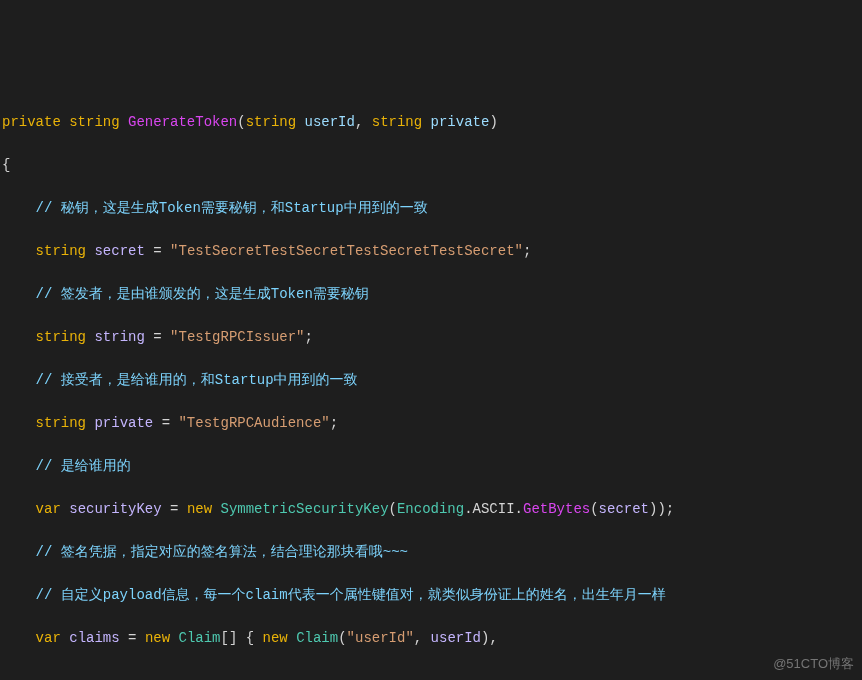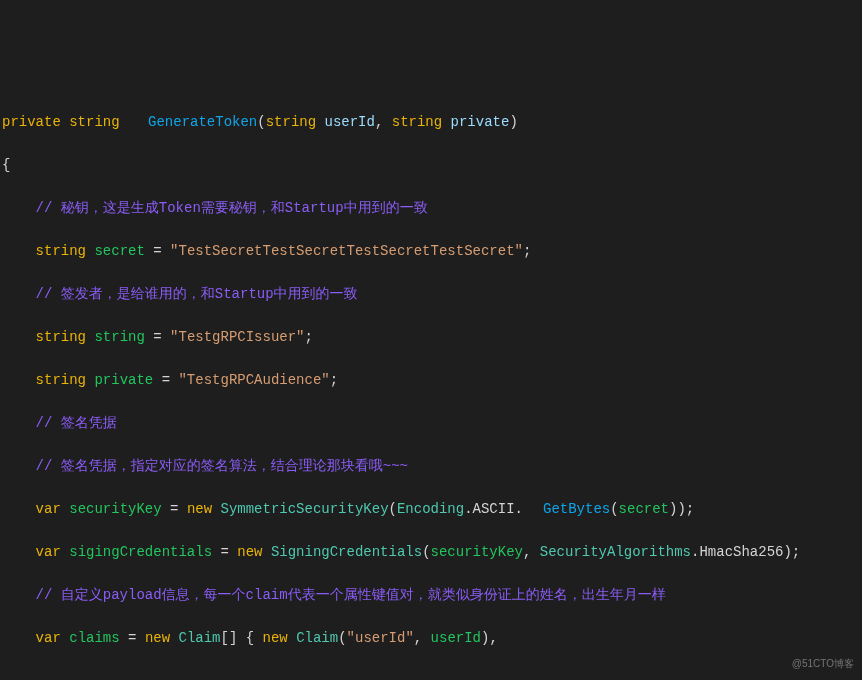--- a/index.html
+++ b/index.html
@@ -14,53 +14,53 @@
       width: 862px;
       height: 680px;
       padding-top: 4px;
       position: relative;
     }
     .code-container {
       padding-left: 2px;
     }
     .line { display: block; height: 21.5px; }
     .kw { color: #eab308; }
-    .method { color: #0ea5e9; margin-left: 20px; }
+    .method { color: #d946ef; }
     .str { color: #d69d72; }
-    .var { color: #22c55e; }
-    .comment { color: #8b5cf6; }
+    .var { color: #c4b5fd; }
+    .comment { color: #7dd3fc; }
     .param { color: #9cdcfe; }
     .prop { color: #d4d4d4; }
     .classname { color: #4ec9b0; }
     .watermark {
       position: absolute;
       right: 8px;
       bottom: 6px;
       color: #757575;
-      font-size: 10px;
+      font-size: 13px;
       font-family: sans-serif;
     }
   </style>
 </head>
 <body>
 
 
 
 <div class="code-container">
 <span class="line"><span class="kw">private</span> <span class="kw">string</span> <span class="method">GenerateToken</span>(<span class="kw">string</span> <span class="param">userId</span>, <span class="kw">string</span> <span class="param">private</span>)</span>
 <span class="line"><span>{</span></span>
 <span class="line">    <span class="comment">// 秘钥，这是生成Token需要秘钥，和Startup中用到的一致</span></span>
 <span class="line">    <span class="kw">string</span> <span class="var">secret</span> = <span class="str">"TestSecretTestSecretTestSecretTestSecret"</span>;</span>
-<span class="line">    <span class="comment">// 签发者，是给谁用的，和Startup中用到的一致</span></span>
+<span class="line">    <span class="comment">// 签发者，是由谁颁发的，这是生成Token需要秘钥</span></span>
 <span class="line">    <span class="kw">string</span> <span class="var">string</span> = <span class="str">"TestgRPCIssuer"</span>;</span>
+<span class="line">    <span class="comment">// 接受者，是给谁用的，和Startup中用到的一致</span></span>
 <span class="line">    <span class="kw">string</span> <span class="var">private</span> = <span class="str">"TestgRPCAudience"</span>;</span>
-<span class="line">    <span class="comment">// 签名凭据</span></span>
+<span class="line">    <span class="comment">// 是给谁用的</span></span>
+<span class="line">    <span class="kw">var</span> <span class="var">securityKey</span> = <span class="kw">new</span> <span class="classname">SymmetricSecurityKey</span>(<span class="classname">Encoding</span>.<span class="prop">ASCII</span>.<span class="method">GetBytes</span>(<span class="var">secret</span>));</span>
 <span class="line">    <span class="comment">// 签名凭据，指定对应的签名算法，结合理论那块看哦~~~</span></span>
-<span class="line">    <span class="kw">var</span> <span class="var">securityKey</span> = <span class="kw">new</span> <span class="classname">SymmetricSecurityKey</span>(<span class="classname">Encoding</span>.<span class="prop">ASCII</span>.<span class="method">GetBytes</span>(<span class="var">secret</span>));</span>
-<span class="line">    <span class="kw">var</span> <span class="var">sigingCredentials</span> = <span class="kw">new</span> <span class="classname">SigningCredentials</span>(<span class="var">securityKey</span>, <span class="classname">SecurityAlgorithms</span>.<span class="prop">HmacSha256</span>);</span>
 <span class="line">    <span class="comment">// 自定义payload信息，每一个claim代表一个属性键值对，就类似身份证上的姓名，出生年月一样</span></span>
 <span class="line">    <span class="kw">var</span> <span class="var">claims</span> = <span class="kw">new</span> <span class="classname">Claim</span>[] { <span class="kw">new</span> <span class="classname">Claim</span>(<span class="str">"userId"</span>, <span class="var">userId</span>),</span>
 
 
 
 
 
 
 
 

